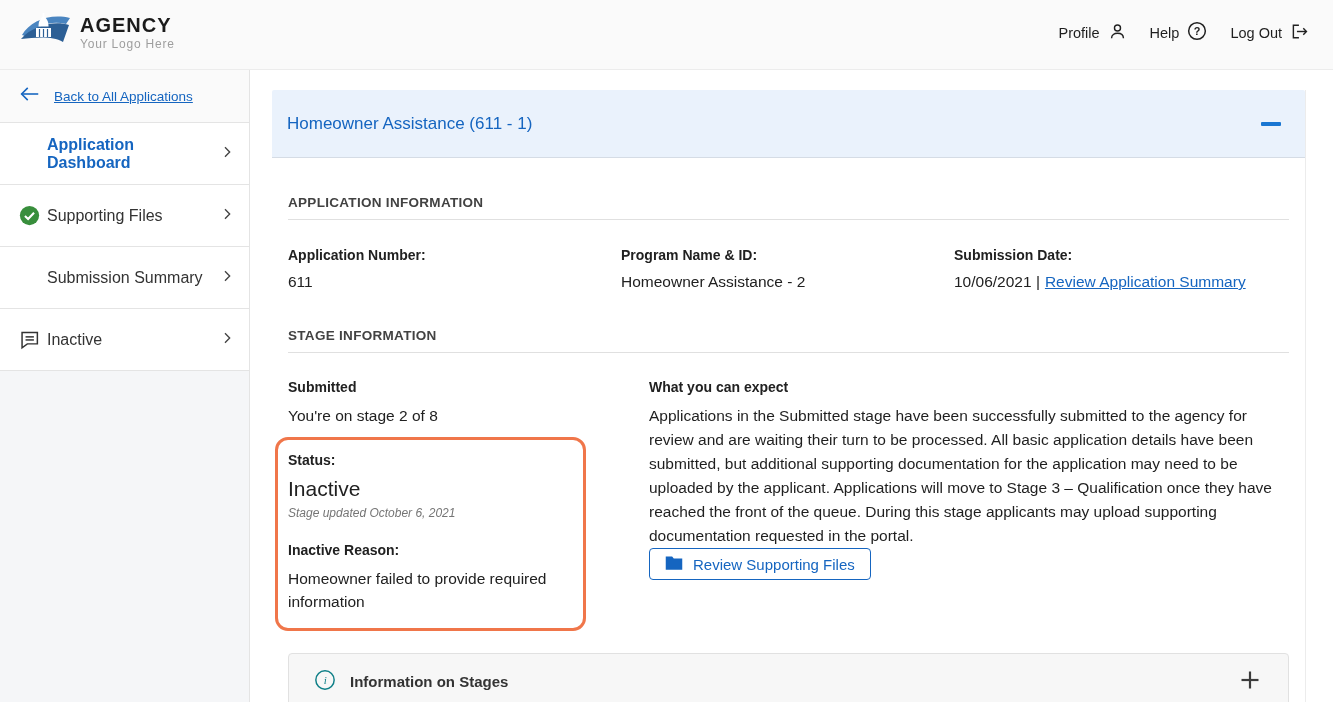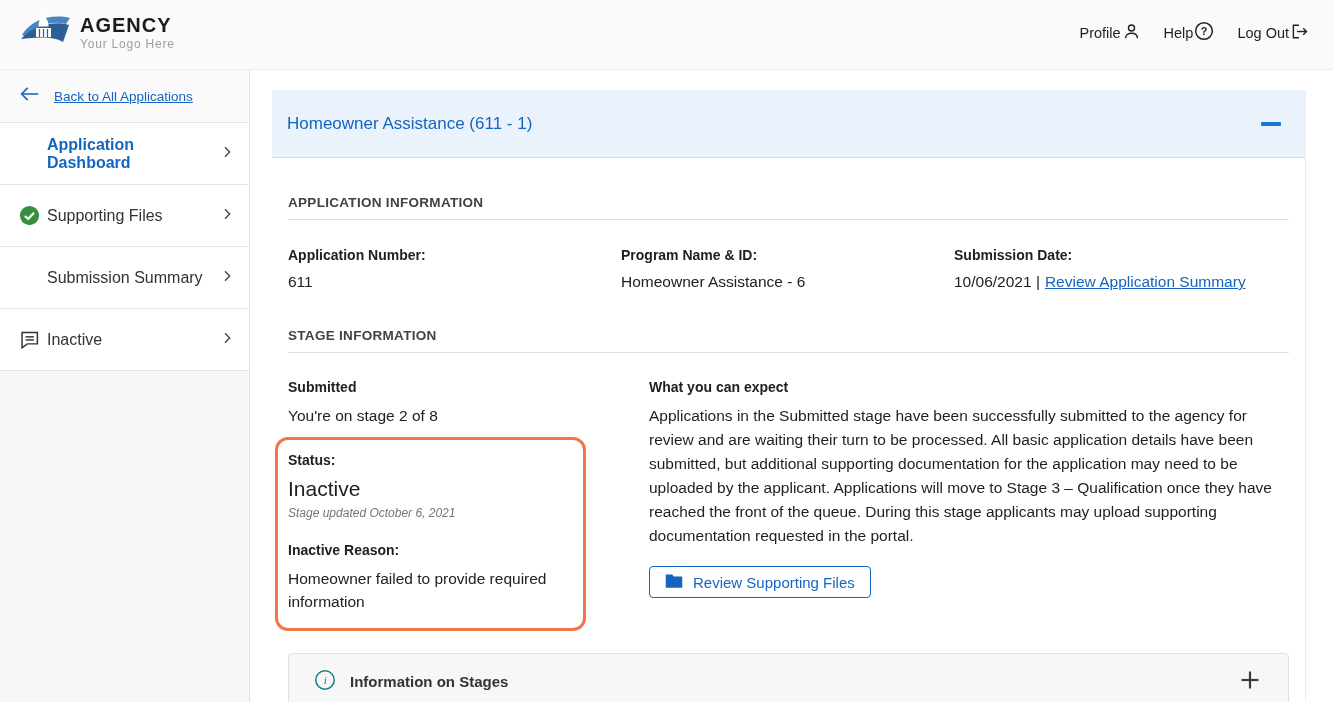--- a/index.html
+++ b/index.html
@@ -15,21 +15,21 @@
     height:70px; background:#FAFAFA; border-bottom:1px solid #ECECEC;
     display:flex; align-items:center; justify-content:space-between;
     padding:0 20px 4px 20px;
   }
   .logo { display:flex; align-items:center; gap:8px; }
   .logo-text { display:flex; flex-direction:column; line-height:1.1; }
   .logo-title { font-size:20px; font-weight:700; letter-spacing:1px; color:#1b1b1b; }
   .logo-sub { font-size:12px; color:#9e9e9e; letter-spacing:0.8px; margin-top:2px; }
   .topbar-right { display:flex; align-items:center; gap:19px; }
   .top-link {
-    display:flex; align-items:center; gap:1px; cursor:pointer;
+    display:flex; align-items:center; gap:8px; cursor:pointer;
     font-size:14.5px; color:#1f1f1f; padding:6px 2px;
   }
 
   
   .layout { display:flex; height:632px; }
 
   
   .sidebar {
     width:250px; flex-shrink:0; background:#ffffff;
     border-right:1px solid #E4E4E4; display:flex; flex-direction:column;
@@ -81,21 +81,21 @@
   }
   .status-label { font-size:14px; font-weight:700; }
   .status-value { font-size:21px; margin-top:9px; }
   .status-updated { font-size:12px; font-style:italic; color:#757575; margin-top:5px; }
   .reason-label { font-size:14px; font-weight:700; margin-top:22px; }
   .reason-text { font-size:15.5px; margin-top:9px; line-height:23px; }
 
   .expect-title { font-size:14px; font-weight:700; }
   .expect-text { font-size:15.5px; line-height:24px; margin-top:9px; color:#1f1f1f; }
   .review-btn {
-    margin-top:18px; display:inline-flex; align-items:center; gap:10px;
+    display:inline-flex; align-items:center; gap:10px;
     background:#fff; border:1px solid #1565C0; border-radius:4px;
     color:#1565C0; font-size:15px; padding:6px 15px; cursor:pointer;
     font-family:"Liberation Sans", sans-serif;
   }
 
   .accordion {
     margin-top:22px; height:57px; background:#F7F7F7;
     border:1px solid #E1E1E1; border-radius:4px;
     display:flex; align-items:center; justify-content:space-between;
     padding:0 26px 0 25px; cursor:pointer;
@@ -242,21 +242,21 @@
         <div class="section-title">APPLICATION INFORMATION</div>
         <hr class="divider">
 
         <div class="info-grid">
           <div>
             <div class="f-label">Application Number:</div>
             <div class="f-value">611</div>
           </div>
           <div>
             <div class="f-label">Program Name &amp; ID:</div>
-            <div class="f-value">Homeowner Assistance - 6</div>
+            <div class="f-value">Homeowner Assistance - 2</div>
           </div>
           <div>
             <div class="f-label">Submission Date:</div>
             <div class="f-value">
               <span>10/06/2021 |</span>
               <span class="inline-link">Review Application Summary</span>
             </div>
           </div>
         </div>
 

